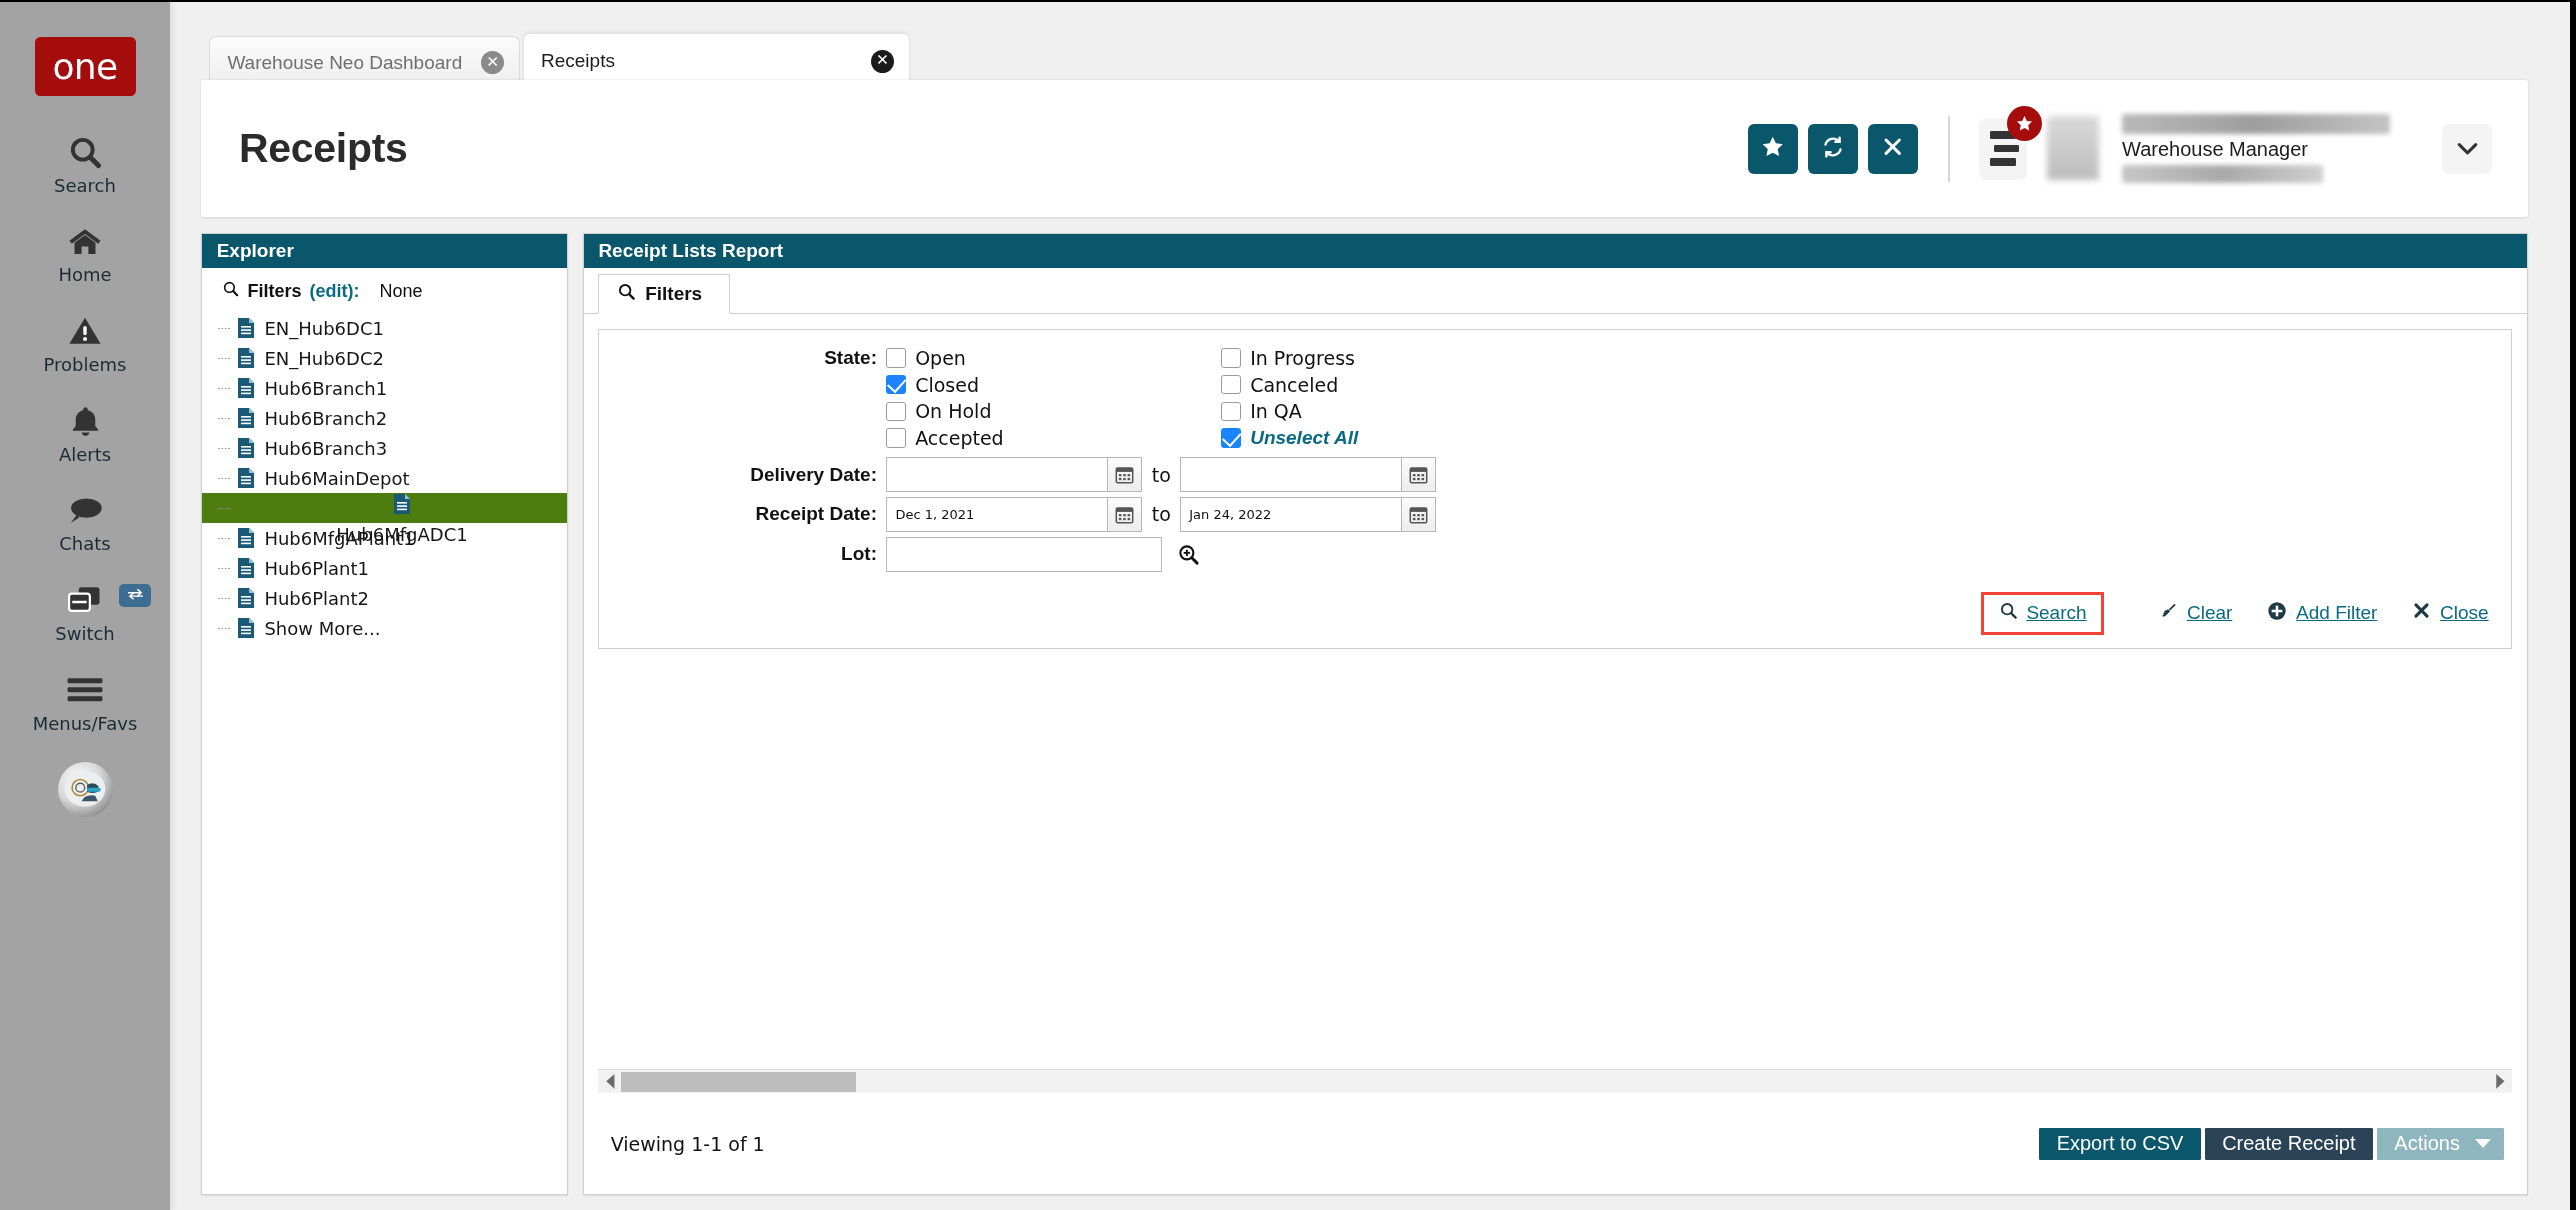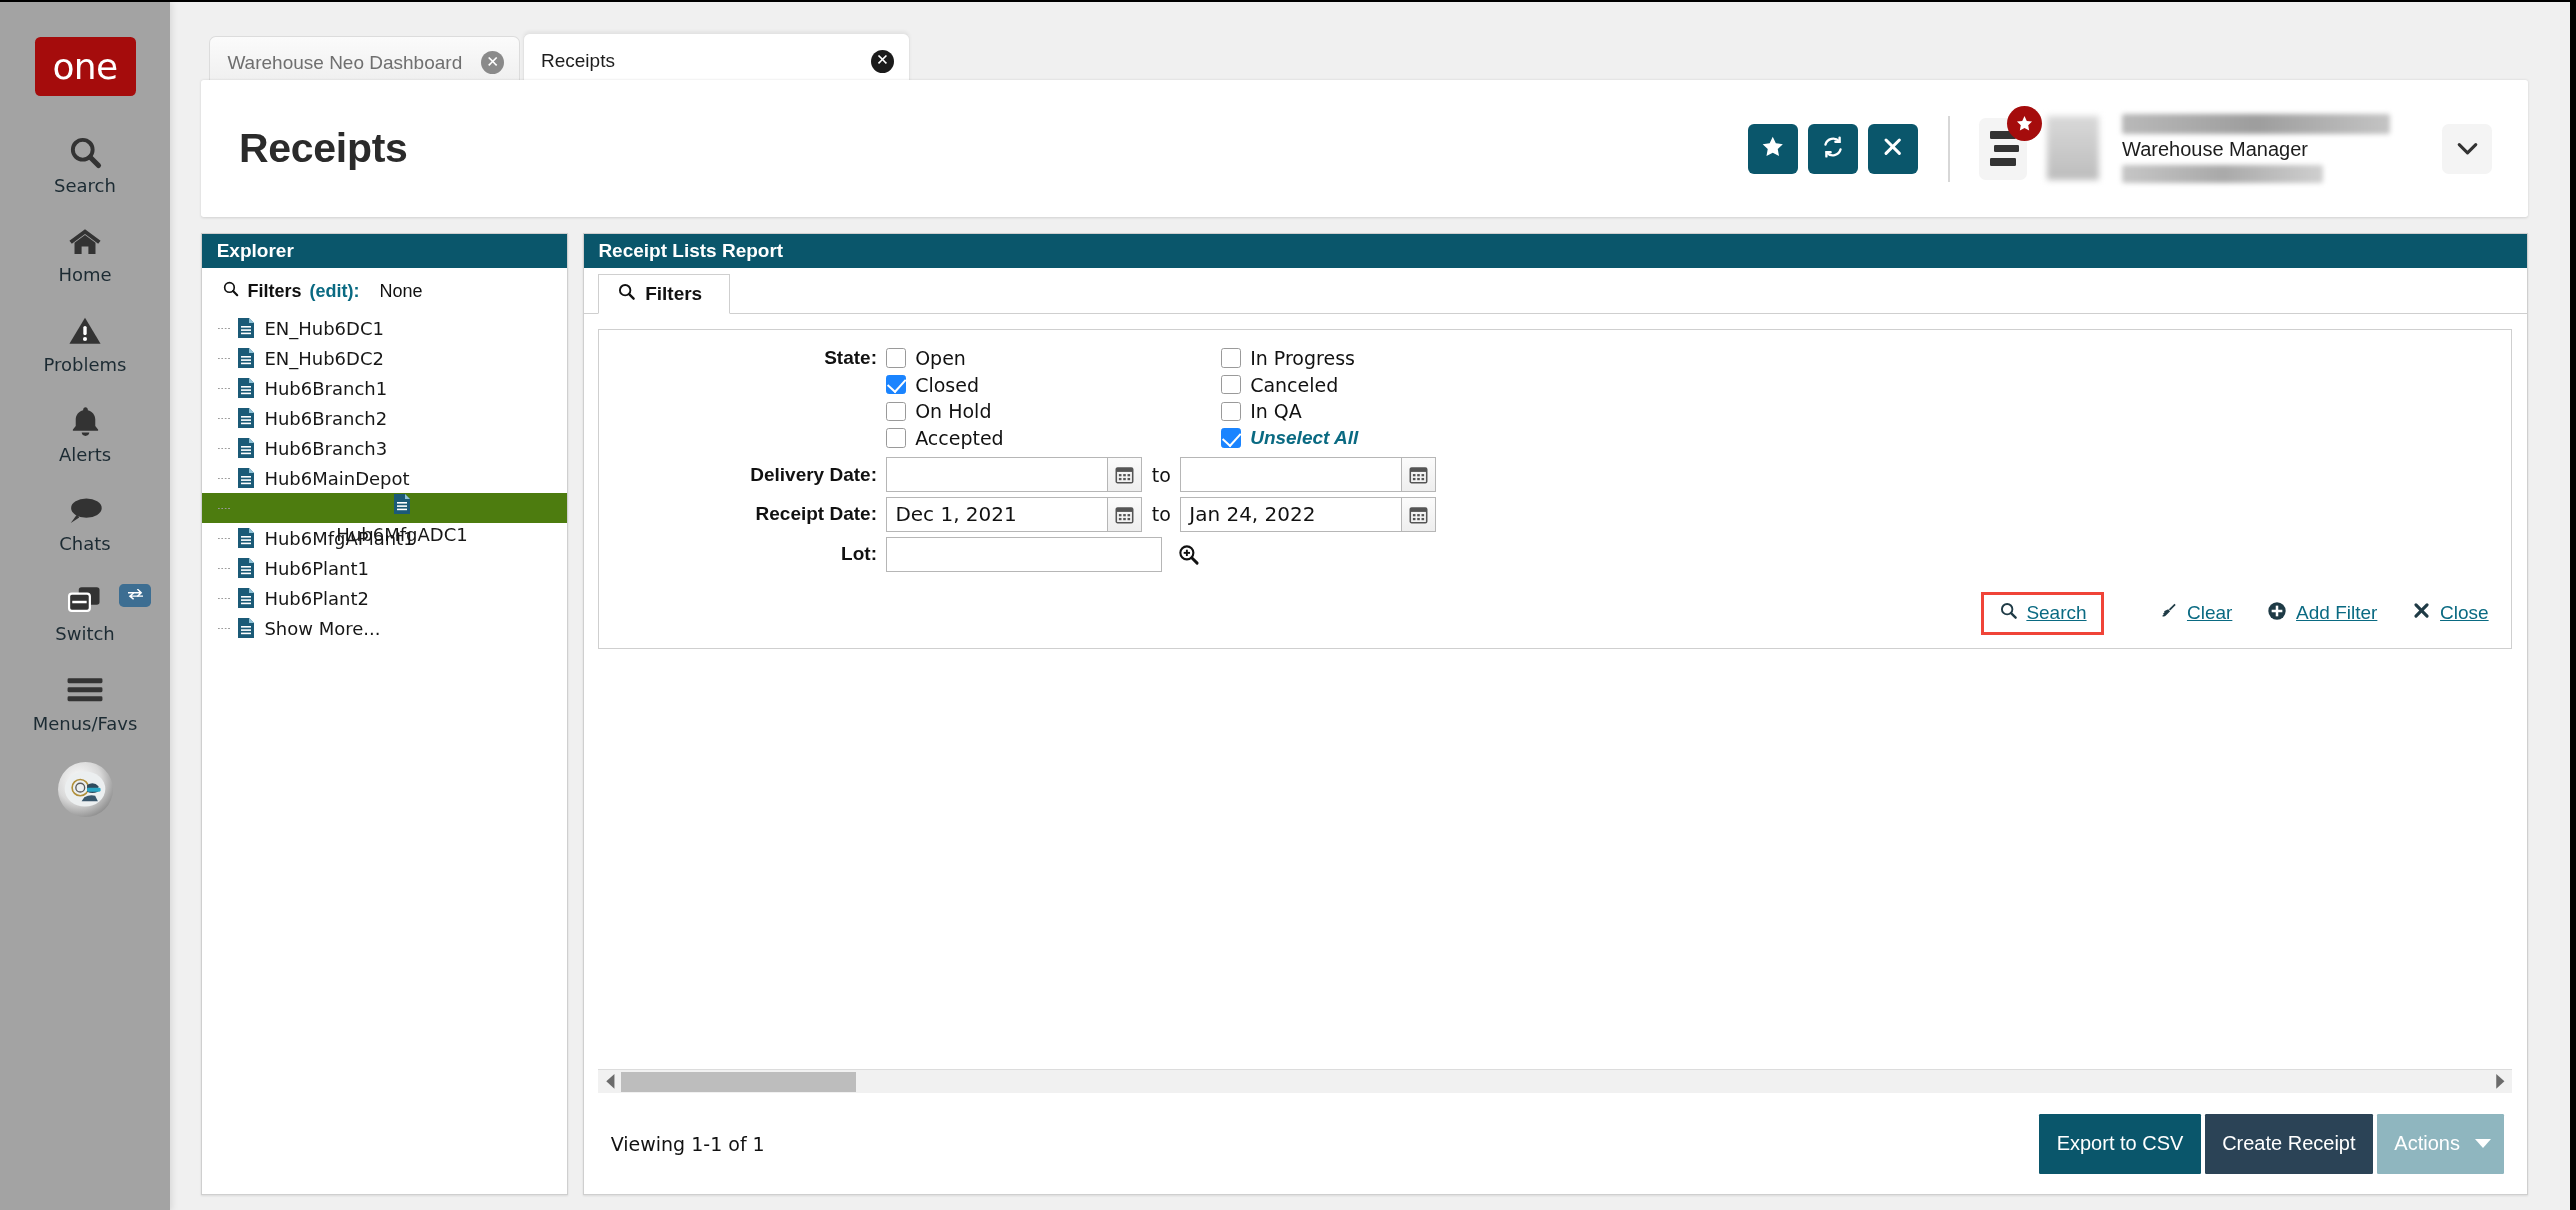--- a/index.html
+++ b/index.html
@@ -263,21 +263,21 @@
     transform: rotate(42deg) translate(-0.7px,-1.3px);
   }
   .cblabel { font-size: 19px; color:#111; font-family:"DejaVu Sans", sans-serif; }
   .cblabel.unselect {
     color:#0a6a82; font-style: italic; font-weight: 600;
     font-family:"Liberation Sans", sans-serif;
   }
 
   .txt {
     height: 35px; border:0.7px solid #b6b6b6; background:#fff;
-    font-size: 20px; color:#111; padding: 0 8px;
+    font-size: 13px; color:#111; padding: 0 8px;
     font-family:"DejaVu Sans", sans-serif;
     display:flex; align-items:center;
   }
   .date-wrap { display:flex; align-items:stretch; }
   .date-in { width: 221px; border-right:none; }
   .cal-btn {
     width: 35px; height: 35px; border:0.7px solid #b6b6b6;
     background:linear-gradient(#fbfbfb,#eeeeee); cursor:pointer;
     display:flex; align-items:center; justify-content:center;
   }
@@ -326,21 +326,21 @@
 
   #footer {
     height: 101px; flex:0 0 101px; background:#fff;
     display:flex; align-items:center; padding: 0 23px 0 27px;
   }
   #viewing {
     font-size: 19px; color:#111; font-family:"DejaVu Sans", sans-serif;
   }
   .foot-spacer { flex:1 1 auto; }
   .btn {
-    height: 60px; padding: 0 17.4px; border:none; cursor:pointer;
+    height: 32px; padding: 0 17.4px; border:none; cursor:pointer;
     font-size: 20px; color:#fff; border-radius: 1.3px;
     font-family:"Liberation Sans", sans-serif;
     display:flex; align-items:center; justify-content:center; gap: 14.7px;
   }
   .btn-export { background:#0a566b; }
   .btn-create { background:#2b4356; margin-left: 4px; }
   .btn-actions { background:#8fb6bf; margin-left: 4px; padding: 0 13.4px 0 17.4px; }
   .dncaret {
     width:0;height:0;border-left:8px solid transparent;border-right:8px solid transparent;
     border-top: 9.4px solid #fff;

